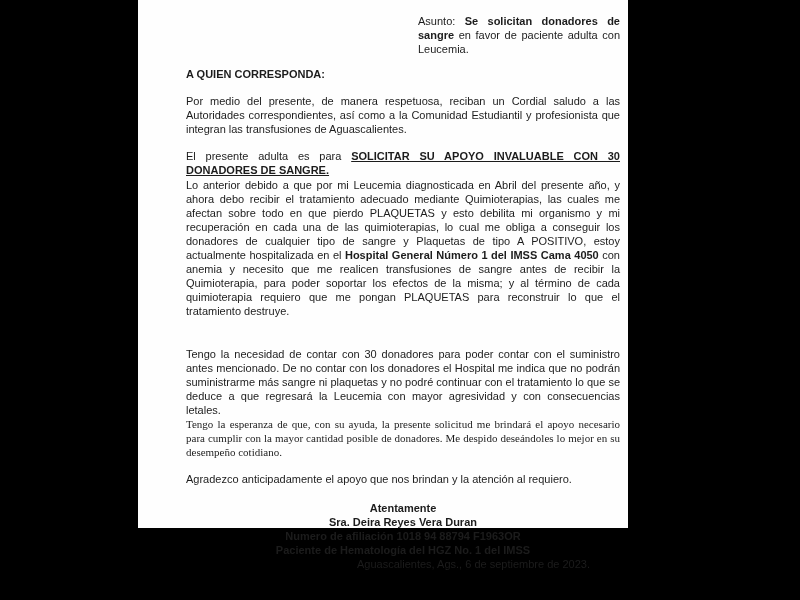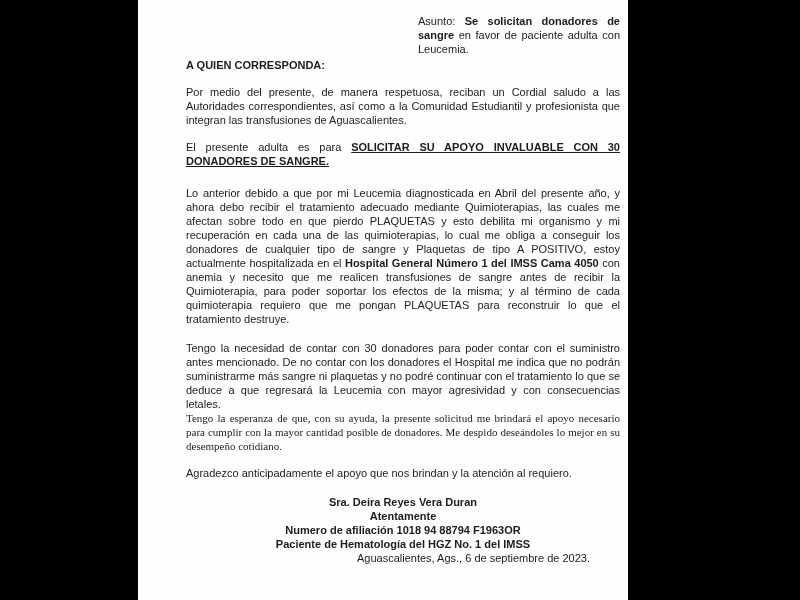--- a/index.html
+++ b/index.html
@@ -12,43 +12,43 @@
     background: #000000;
     position: relative;
     overflow: hidden;
     font-family: "Liberation Sans", "DejaVu Sans", sans-serif;
   }
   .page {
     position: absolute;
     left: 138px;
     top: 0;
     width: 490px;
-    height: 600px;
+    height: 528px;
     background: #fefefe;
     color: #1c1c1c;
     box-sizing: border-box;
     padding: 14px 8px 0 48px;
     font-size: 11px;
     line-height: 14px;
   }
   .subject {
     margin: 0 0 0 232px;
     text-align: justify;
   }
   .page p {
     margin: 13px 0 0 0;
     text-align: justify;
   }
   p.salutation {
-    margin-top: 2px;
+    margin-top: 11px;
     font-weight: bold;
     text-align: left;
   }
-  p.para-medical { margin-top: 18px; }
-  p.para-need    { margin-top: 15px; }
+  p.para-medical { margin-top: 1px; }
+  p.para-need    { margin-top: 29px; }
   p.para-hope    { margin-top: 0; font-family: Liberation Serif, serif; }
   .emph {
     font-weight: bold;
     text-decoration: underline;
   }
   .signature {
     margin-top: 15px;
     font-weight: bold;
     text-align: center;
   }
@@ -75,21 +75,21 @@
 
   <p class="para-medical"><span>Lo anterior debido a que por mi Leucemia diagnosticada en Abril del presente año, y ahora debo recibir el tratamiento adecuado mediante Quimioterapias, las cuales me afectan sobre todo en que pierdo PLAQUETAS y esto debilita mi organismo y mi recuperación en cada una de las quimioterapias, lo cual me obliga a conseguir los donadores de cualquier tipo de sangre y Plaquetas de tipo A POSITIVO, estoy actualmente hospitalizada en el </span><b>Hospital General Número 1 del IMSS Cama 4050</b><span> con anemia y necesito que me realicen transfusiones de sangre antes de recibir la Quimioterapia, para poder soportar los efectos de la misma; y al término de cada quimioterapia requiero que me pongan PLAQUETAS para reconstruir lo que el tratamiento destruye.</span></p>
 
   <p class="para-need">Tengo la necesidad de contar con 30 donadores para poder contar con el suministro antes mencionado. De no contar con los donadores el Hospital me indica que no podrán suministrarme más sangre ni plaquetas y no podré continuar con el tratamiento lo que se deduce a que regresará la Leucemia con mayor agresividad y con consecuencias letales.</p>
 
   <p class="para-hope">Tengo la esperanza de que, con su ayuda, la presente solicitud me brindará el apoyo necesario para cumplir con la mayor cantidad posible de donadores. Me despido deseándoles lo mejor en su desempeño cotidiano.</p>
 
   <p class="para-thanks">Agradezco anticipadamente el apoyo que nos brindan y la atención al requiero.</p>
 
   <div class="signature">
+    <div class="sig-line">Atentamente</div>
     <div class="sig-line">Sra. Deira Reyes Vera Duran</div>
-    <div class="sig-line">Atentamente</div>
     <div class="sig-line">Numero de afiliación 1018 94 88794 F1963OR</div>
     <div class="sig-line">Paciente de Hematología del HGZ No. 1 del IMSS</div>
   </div>
 
   <p class="dateline">Aguascalientes, Ags., 6 de septiembre de 2023.</p>
 
 </div>
 
 </body></html>

